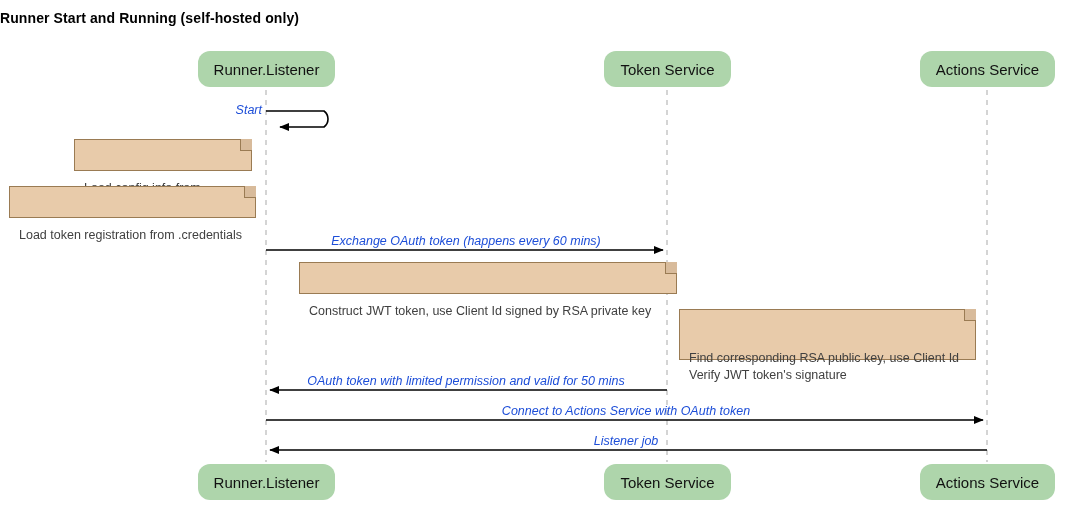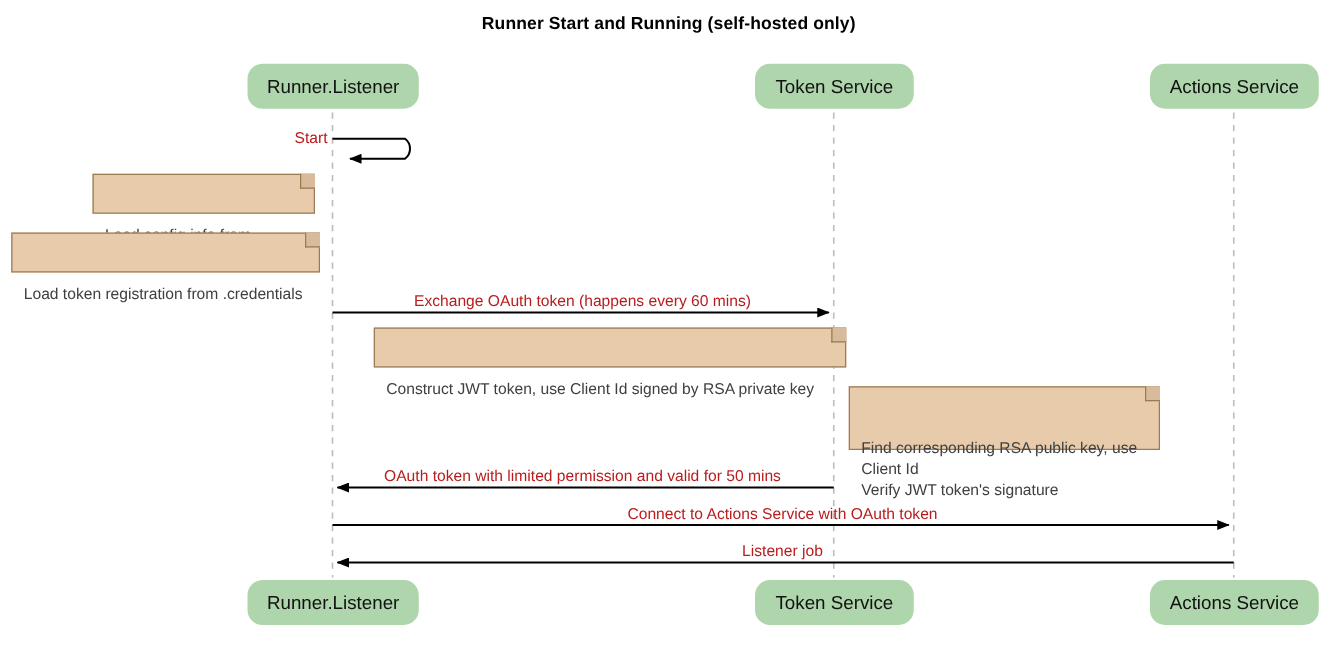--- a/index.html
+++ b/index.html
@@ -19,21 +19,21 @@
     position: absolute;
     left: 0; top: 0;
     width: 1070px;
     height: 525px;
   }
   .title {
     position: absolute;
     left: 0;
     top: 10px;
     width: 1070px;
-    text-align: center;
+    text-align: left;
     font-size: 14px;
     font-weight: bold;
     letter-spacing: 0.1px;
   }
   
   .participant {
     position: absolute;
     box-sizing: border-box;
     background: #aed5ab;
     border-radius: 12px;
@@ -63,23 +63,24 @@
     width: 11px;
     height: 11px;
     background: #d8bb9b;
     border-left: 1px solid #9a7b53;
     border-bottom: 1px solid #9a7b53;
   }
   
   .msg-label {
     position: absolute;
     font-size: 12.5px;
-    color: #b91c1c;
+    color: #1d4ed8;
     white-space: nowrap;
     text-align: center;
+    font-style: italic;
   }
   .msg-label.right-align {
     text-align: right;
   }
 </style>
 </head>
 <body>
 
 <div class="title">Runner Start and Running (self-hosted only)</div>
 
@@ -158,17 +159,17 @@
 <div class="note" style="left:9px; top:186px; width:247px; height:32px;">
   <span class="fold"></span>
   <span>Load token registration from .credentials</span>
 </div>
 
 <div class="note" style="left:277px; top:262px; width:378px; height:32px;margin-left:22px;">
   <span class="fold"></span>
   <span>Construct JWT token, use Client Id signed by RSA private key</span>
 </div>
 
-<div class="note" style="left:679px; top:309px; width:249px; height:51px;">
+<div class="note" style="left:679px; top:309px; width:297px; height:51px;">
   <span class="fold"></span>
   <span>Find corresponding RSA public key, use Client Id
 Verify JWT token's signature</span>
 </div>
 
 </body></html>

